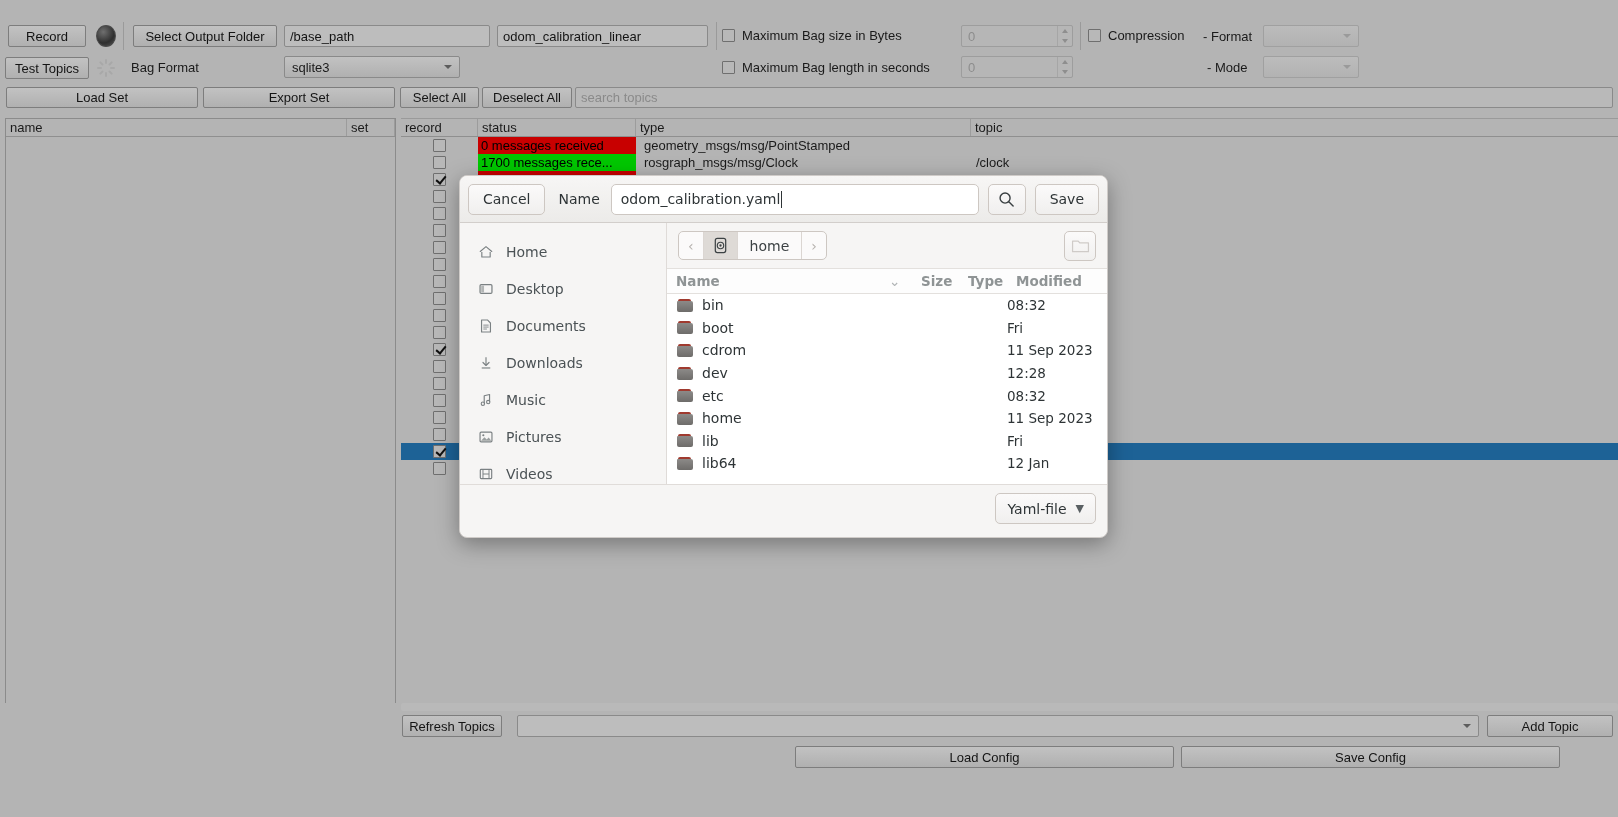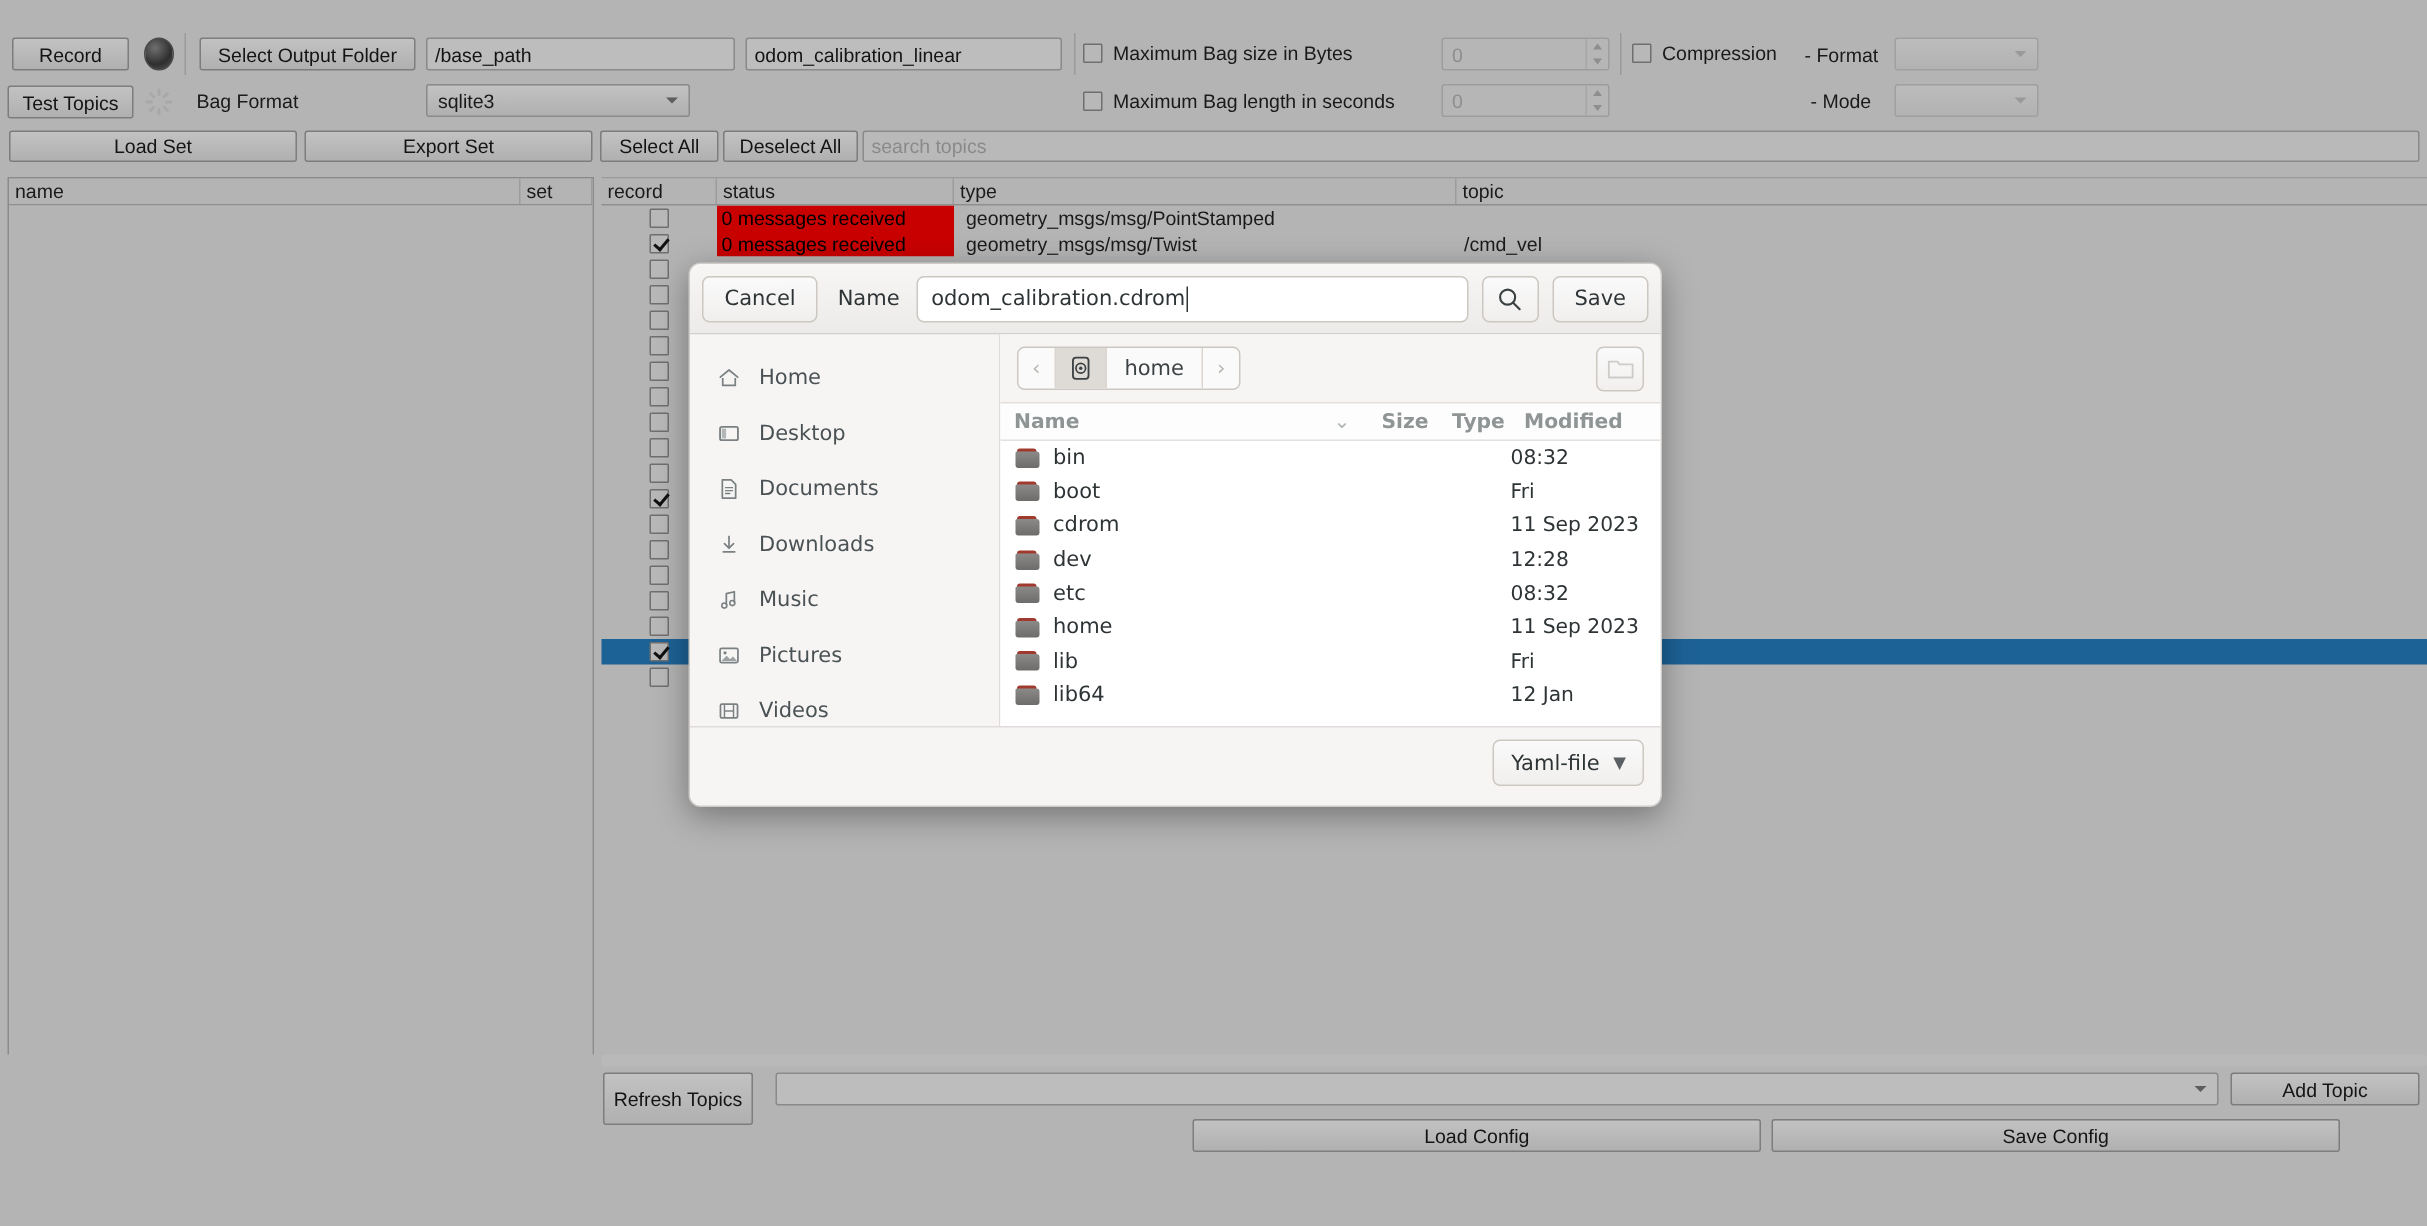--- a/index.html
+++ b/index.html
@@ -380,20 +380,30 @@
           <div class="cell" style="width: 77px; justify-content: center;">
             <span class="qcheck"></span>
           </div>
           <div class="cell" style="width: 158px;">
             <span style="background: rgb(200, 0, 0); color: rgb(0, 0, 0); display: block; width: 100%; height: 17px; line-height: 17px; padding-left: 3px; overflow: hidden; white-space: nowrap;">0 messages received</span>
           </div>
           <div class="cell" style="width: 335px; padding-left: 8px;">geometry_msgs/msg/PointStamped</div>
         </div>
         <div class="row" style="width: 1217px;">
           <div class="cell" style="width: 77px; justify-content: center;">
+            <span class="qcheck"></span>
+          </div>
+          <div class="cell" style="width: 158px;">
+            <span style="background: rgb(0, 200, 0); color: rgb(0, 0, 0); display: block; width: 100%; height: 17px; line-height: 17px; padding-left: 3px; overflow: hidden; white-space: nowrap;">1700 messages rece...</span>
+          </div>
+          <div class="cell" style="width: 335px; padding-left: 8px;">rosgraph_msgs/msg/Clock</div>
+          <div class="cell" style="width: 645px; padding-left: 5px;">/clock</div>
+        </div>
+        <div class="row" style="width: 1217px;">
+          <div class="cell" style="width: 77px; justify-content: center;">
             <span class="qcheck checked"></span>
           </div>
           <div class="cell" style="width: 158px;">
             <span style="background: rgb(200, 0, 0); color: rgb(0, 0, 0); display: block; width: 100%; height: 17px; line-height: 17px; padding-left: 3px; overflow: hidden; white-space: nowrap;">0 messages received</span>
           </div>
           <div class="cell" style="width: 335px; padding-left: 8px;">geometry_msgs/msg/Twist</div>
           <div class="cell" style="width: 645px; padding-left: 5px;">/cmd_vel</div>
         </div>
         <div class="row" style="width: 1217px;">
           <div class="cell" style="width: 77px; justify-content: center;">
@@ -530,38 +540,38 @@
           <div class="cell" style="width: 158px;"></div>
           <div class="cell" style="width: 335px; padding-left: 8px;"></div>
           <div class="cell" style="width: 645px; padding-left: 5px;"></div>
         </div>
       </div>
   </div>
 
   <div style="position:absolute;left:0;top:703px;width:1618px;height:114px;background:#b4b4b4;">
     <div class="qfield flat" style="position:absolute;left:401px;top:0px;width:1217px;height:8px;border:none;"></div>
 
-    <div class="qbtn" style="position:absolute;left:402px;top:715px;width:100px;height:35px;top:12px;">Refresh Topics</div>
+    <div class="qbtn" style="position:absolute;left:402px;top:715px;width:100px;height:22px;top:12px;">Refresh Topics</div>
     <div class="qcombo" style="position:absolute;left:517px;top:12px;width:962px;height:22px;background:#bdbdbd;">
       <span></span>
       <span class="arrow"></span>
     </div>
     <div class="qbtn" style="position:absolute;left:1487px;top:12px;width:126px;height:22px;">Add Topic</div>
 
     <div class="qbtn" style="position:absolute;left:795px;top:43px;width:379px;height:22px;">Load Config</div>
     <div class="qbtn" style="position:absolute;left:1181px;top:43px;width:379px;height:22px;">Save Config</div>
   </div>
 
   <div class="gtk" style="left:459px;top:175px;width:649px;height:363px;">
 
     <div class="gtk-header">
       <div class="gbtn">Cancel</div>
       <div class="glabel" style="margin-left:4px;">Name</div>
       <div class="gentry" style="margin-left:2px;">
-        <span>odom_calibration.cdrom</span>
+        <span>odom_calibration.yaml</span>
           <span class="caret"></span>
       </div>
       <div class="search-ico-btn">
         <svg width="17" height="17" viewBox="0 0 18 18">
           <circle cx="7.5" cy="7.5" r="5.3" fill="none" stroke="currentColor" stroke-width="1.5"></circle>
           <line x1="11.4" y1="11.4" x2="16" y2="16" stroke="currentColor" stroke-width="1.5" stroke-linecap="round"></line>
         </svg>
       </div>
       <div class="gbtn">Save</div>
     </div>

